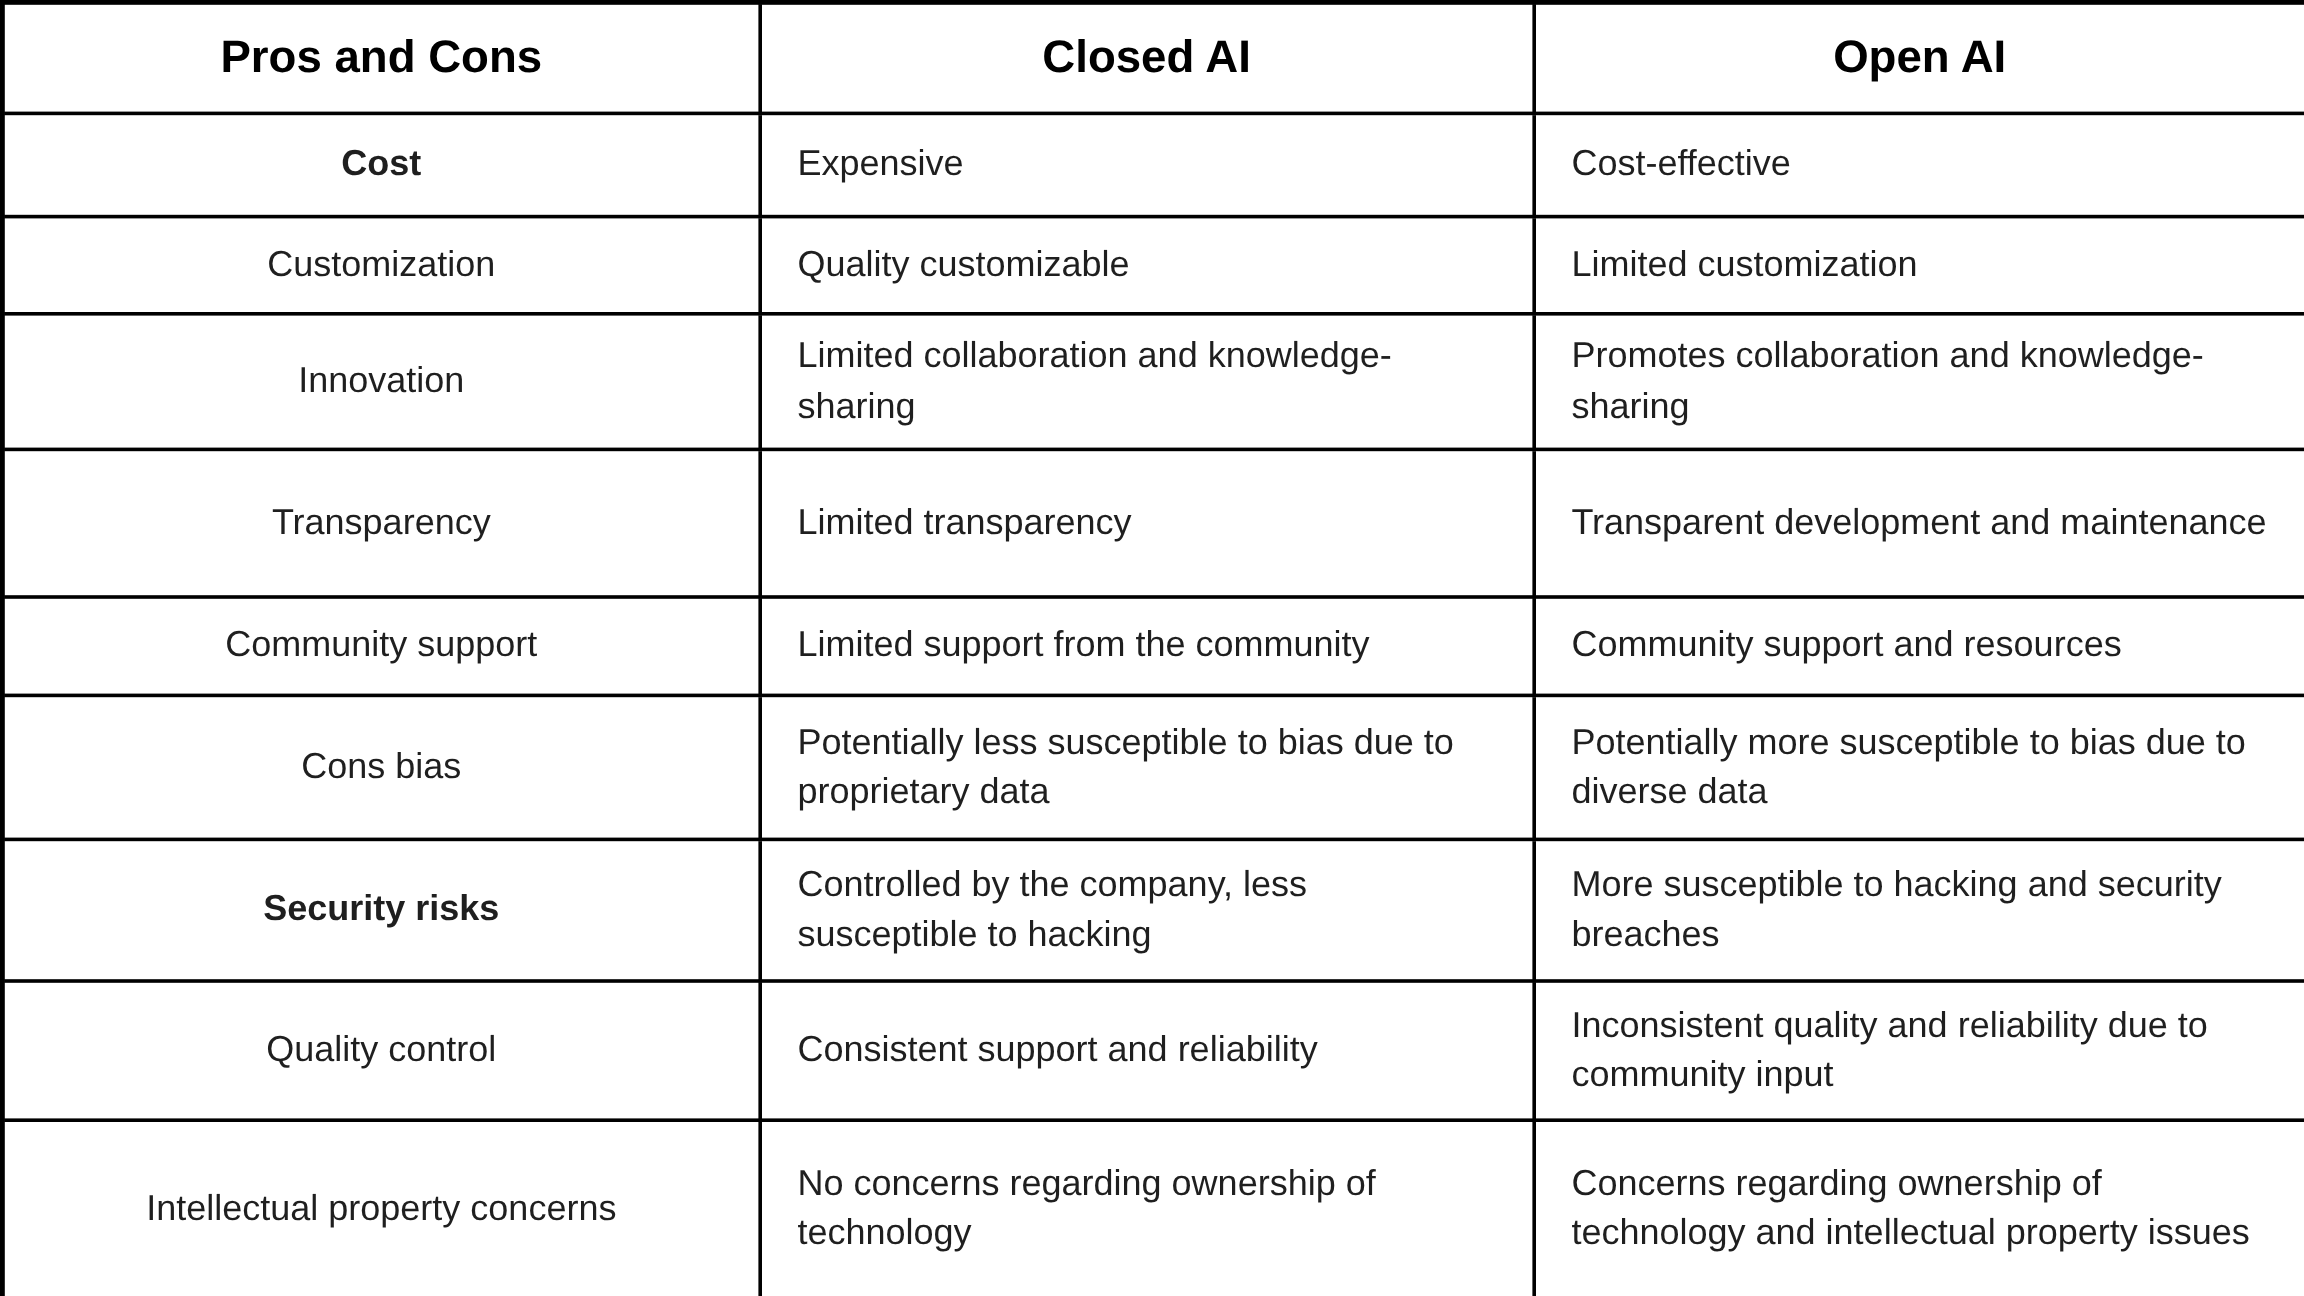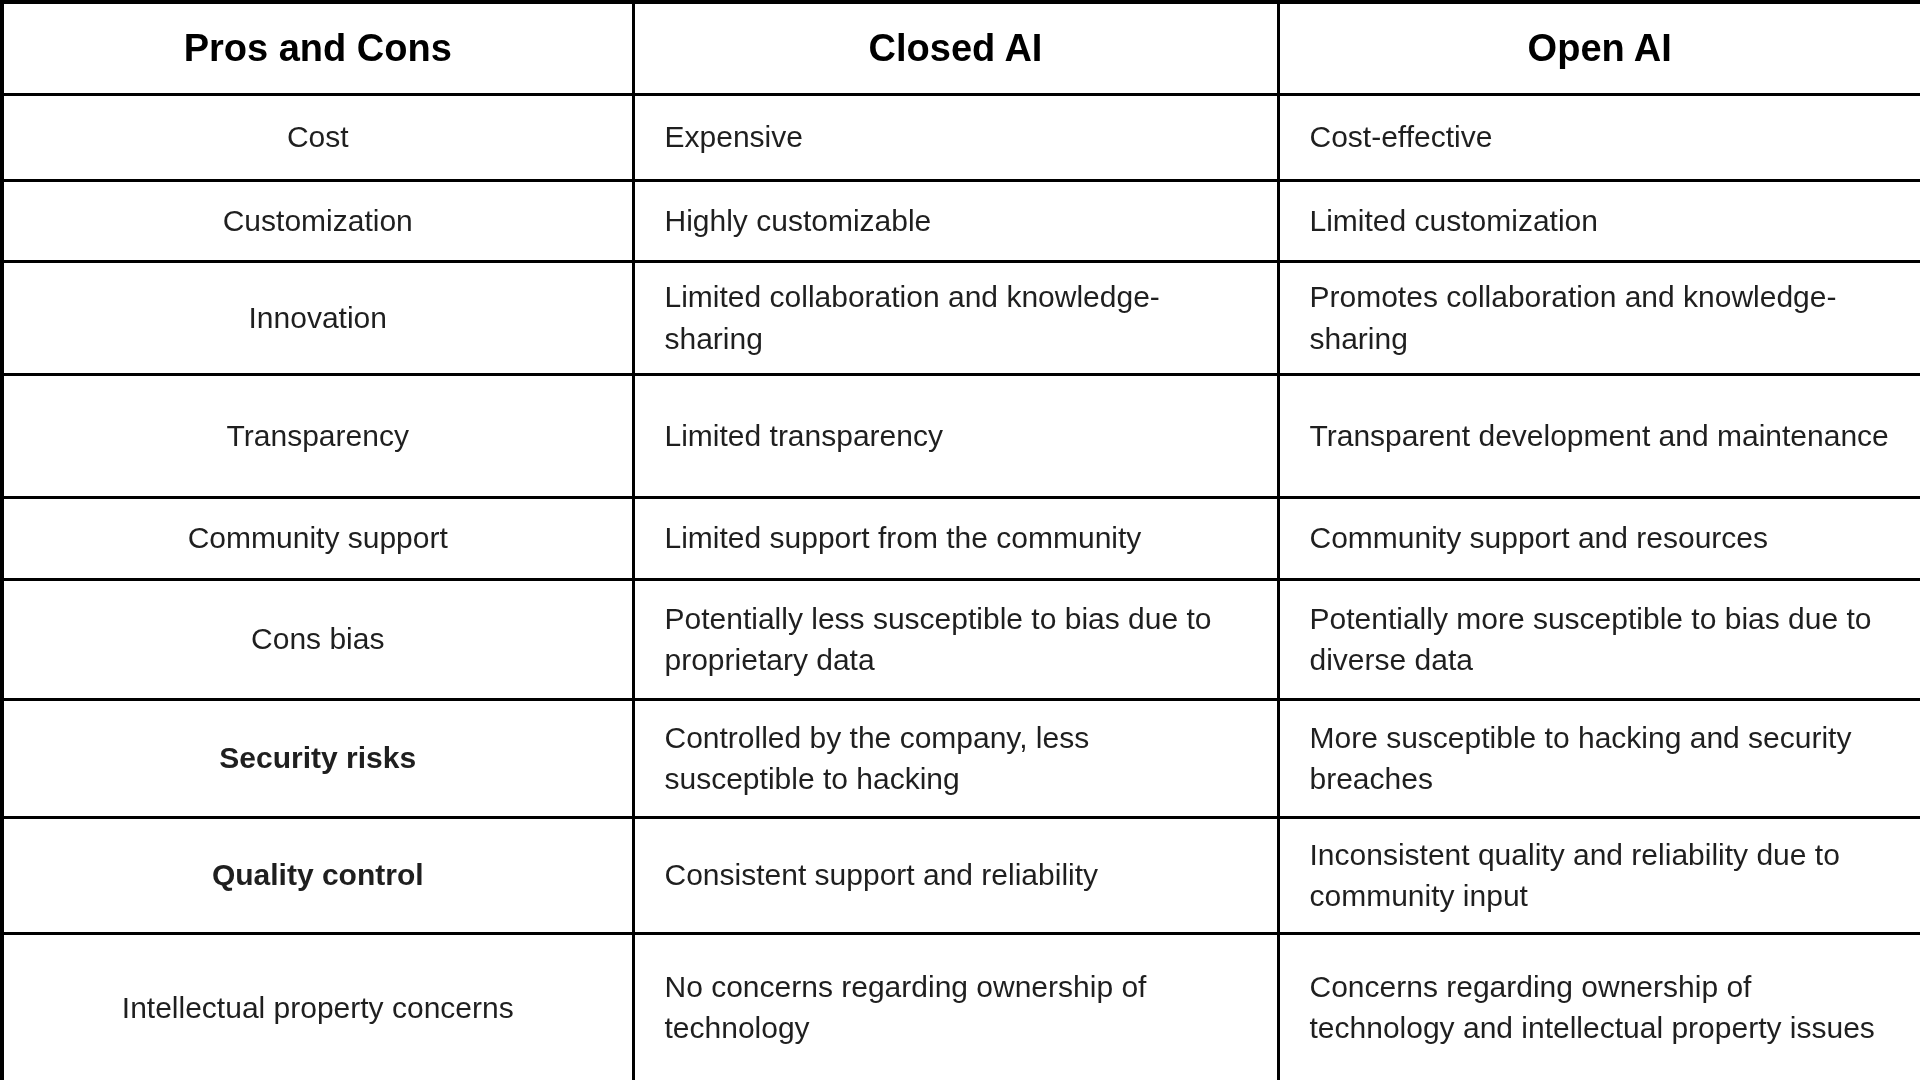--- a/index.html
+++ b/index.html
@@ -46,27 +46,27 @@
   </colgroup>
   <thead>
     <tr style="height: 92px;">
         <th>Pros and Cons</th>
         <th>Closed AI</th>
         <th>Open AI</th>
       </tr>
   </thead>
   <tbody>
       <tr style="height: 86px;">
-        <th style="font-weight: 400;">Cost</th>
+        <th style="font-weight: 700;">Cost</th>
         <td>Expensive</td>
         <td>Cost-effective</td>
       </tr>
       <tr style="height: 81px;">
         <th style="font-weight: 400;">Customization</th>
-        <td>Highly customizable</td>
+        <td>Quality customizable</td>
         <td>Limited customization</td>
       </tr>
       <tr style="height: 113px;">
         <th style="font-weight: 400;">Innovation</th>
         <td>Limited collaboration and knowledge-sharing</td>
         <td>Promotes collaboration and knowledge-sharing</td>
       </tr>
       <tr style="height: 123px;">
         <th style="font-weight: 400;">Transparency</th>
         <td>Limited transparency</td>
@@ -81,21 +81,21 @@
         <th style="font-weight: 400;">Cons bias</th>
         <td>Potentially less susceptible to bias due to proprietary data</td>
         <td>Potentially more susceptible to bias due to diverse data</td>
       </tr>
       <tr style="height: 118px;">
         <th style="font-weight: 700;">Security risks</th>
         <td>Controlled by the company, less susceptible to hacking</td>
         <td>More susceptible to hacking and security breaches</td>
       </tr>
       <tr style="height: 116px;">
-        <th style="font-weight: 700;">Quality control</th>
+        <th style="font-weight: 400;">Quality control</th>
         <td>Consistent support and reliability</td>
         <td>Inconsistent quality and reliability due to community input</td>
       </tr>
       <tr style="height: 149px;">
         <th style="font-weight: 400;">Intellectual property concerns</th>
         <td>No concerns regarding ownership of technology</td>
         <td>Concerns regarding ownership of technology and intellectual property issues</td>
       </tr>
     </tbody>
 </table>

